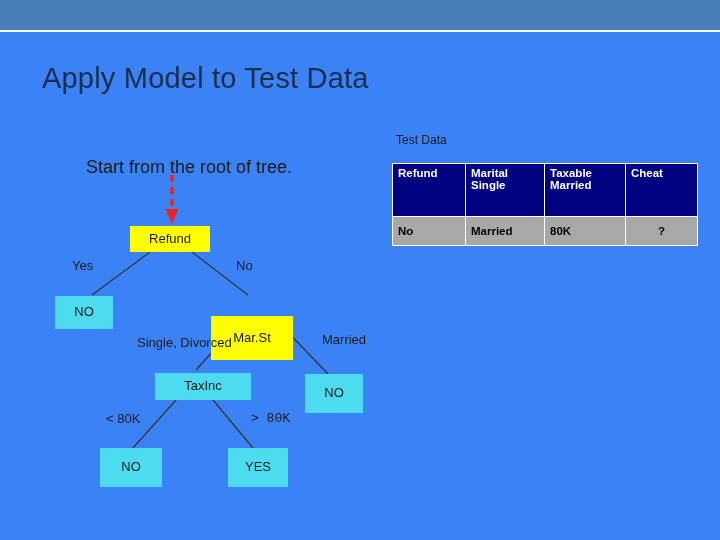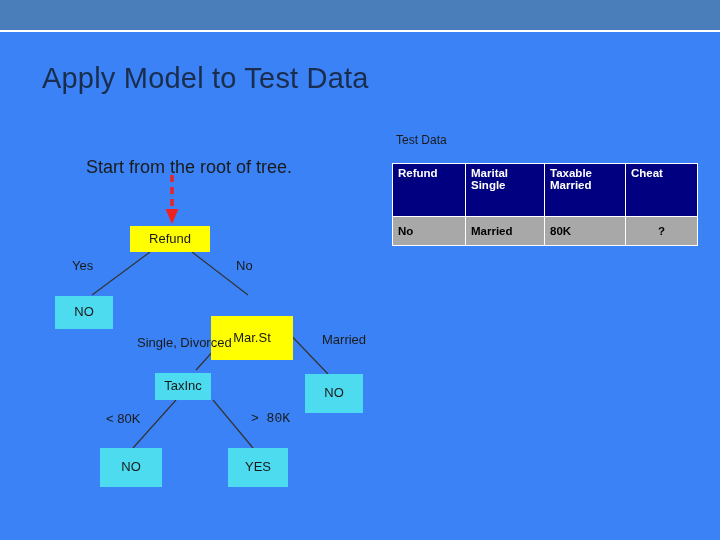--- a/index.html
+++ b/index.html
@@ -177,21 +177,21 @@
   </div>
 
   <div class="node node-cyan" style="left:55px; top:296px; width:58px; height:33px;">
     <span>NO</span>
   </div>
 
   <div class="node node-yellow" style="left:211px; top:296px; width:82px; height:44px;margin-top:20px;">
     <span>Mar.St</span>
   </div>
 
-  <div class="node node-cyan" style="left:155px; top:373px; width:56px; height:27px;">
+  <div class="node node-cyan" style="left:155px; top:373px; width:96px; height:27px;">
     <span>TaxInc</span>
   </div>
 
   <div class="node node-cyan" style="left:305px; top:374px; width:58px; height:39px;">
     <span>NO</span>
   </div>
 
   <div class="node node-cyan" style="left:100px; top:448px; width:62px; height:39px;">
     <span>NO</span>
   </div>

